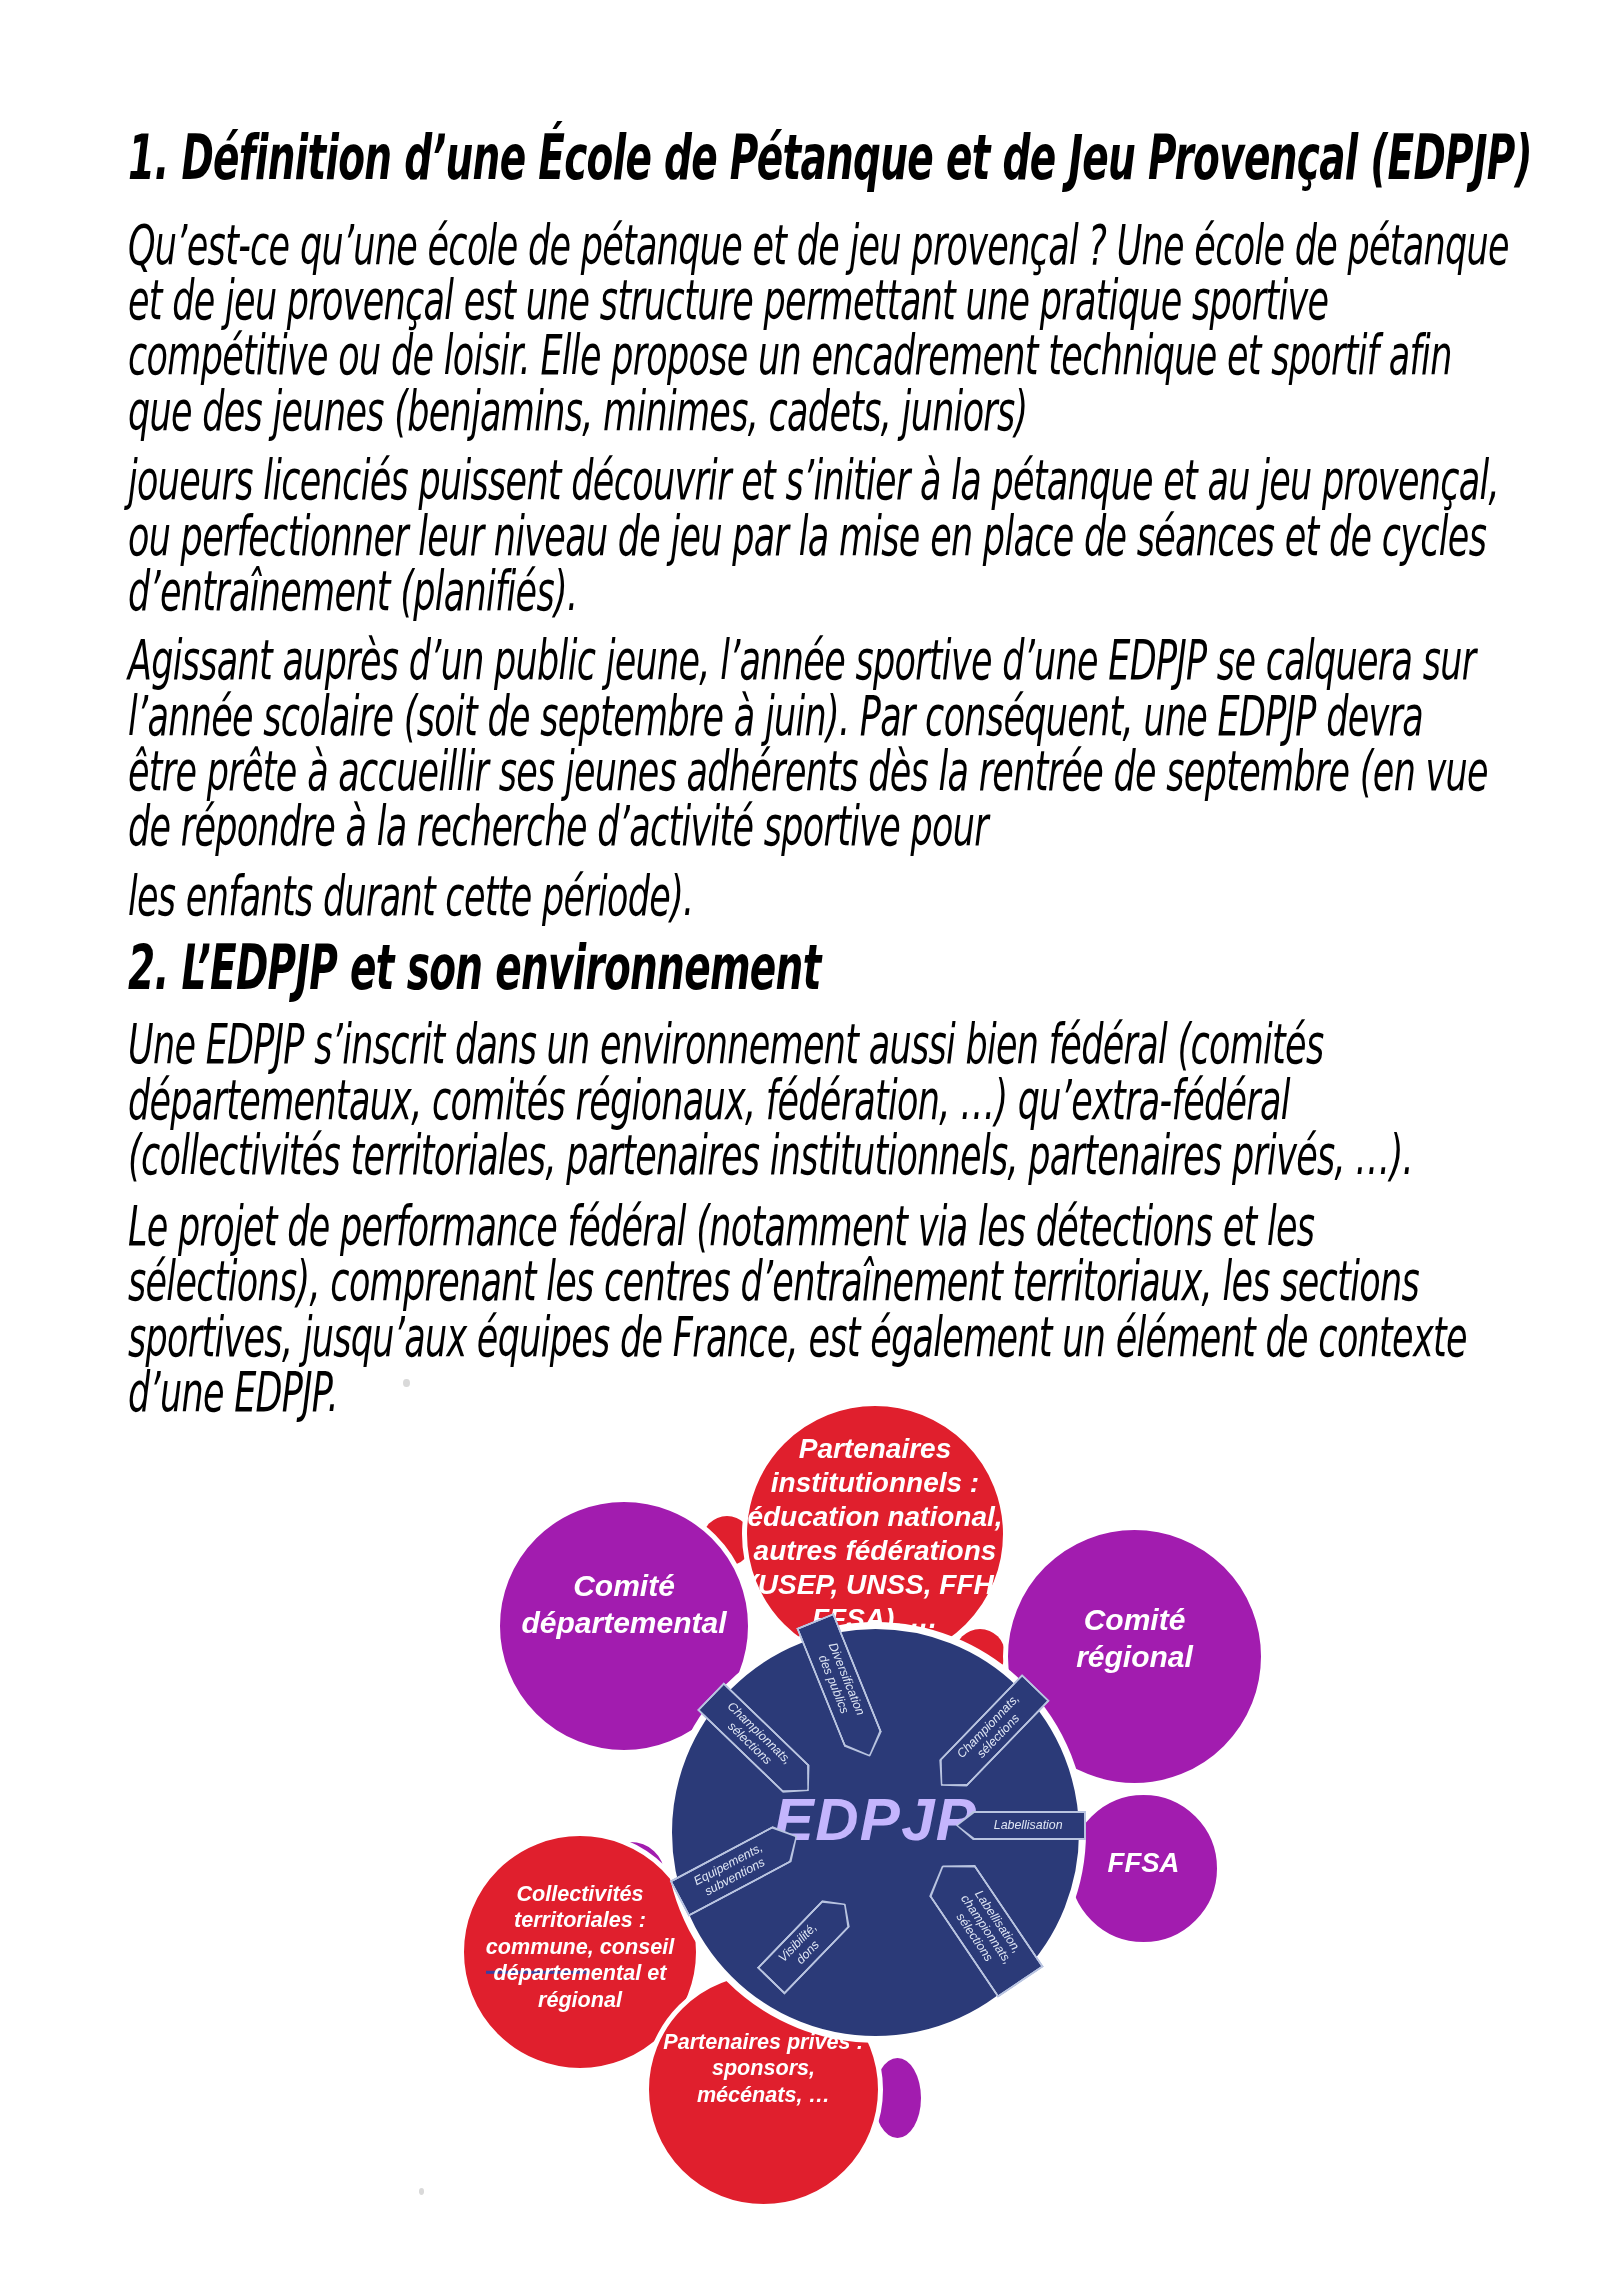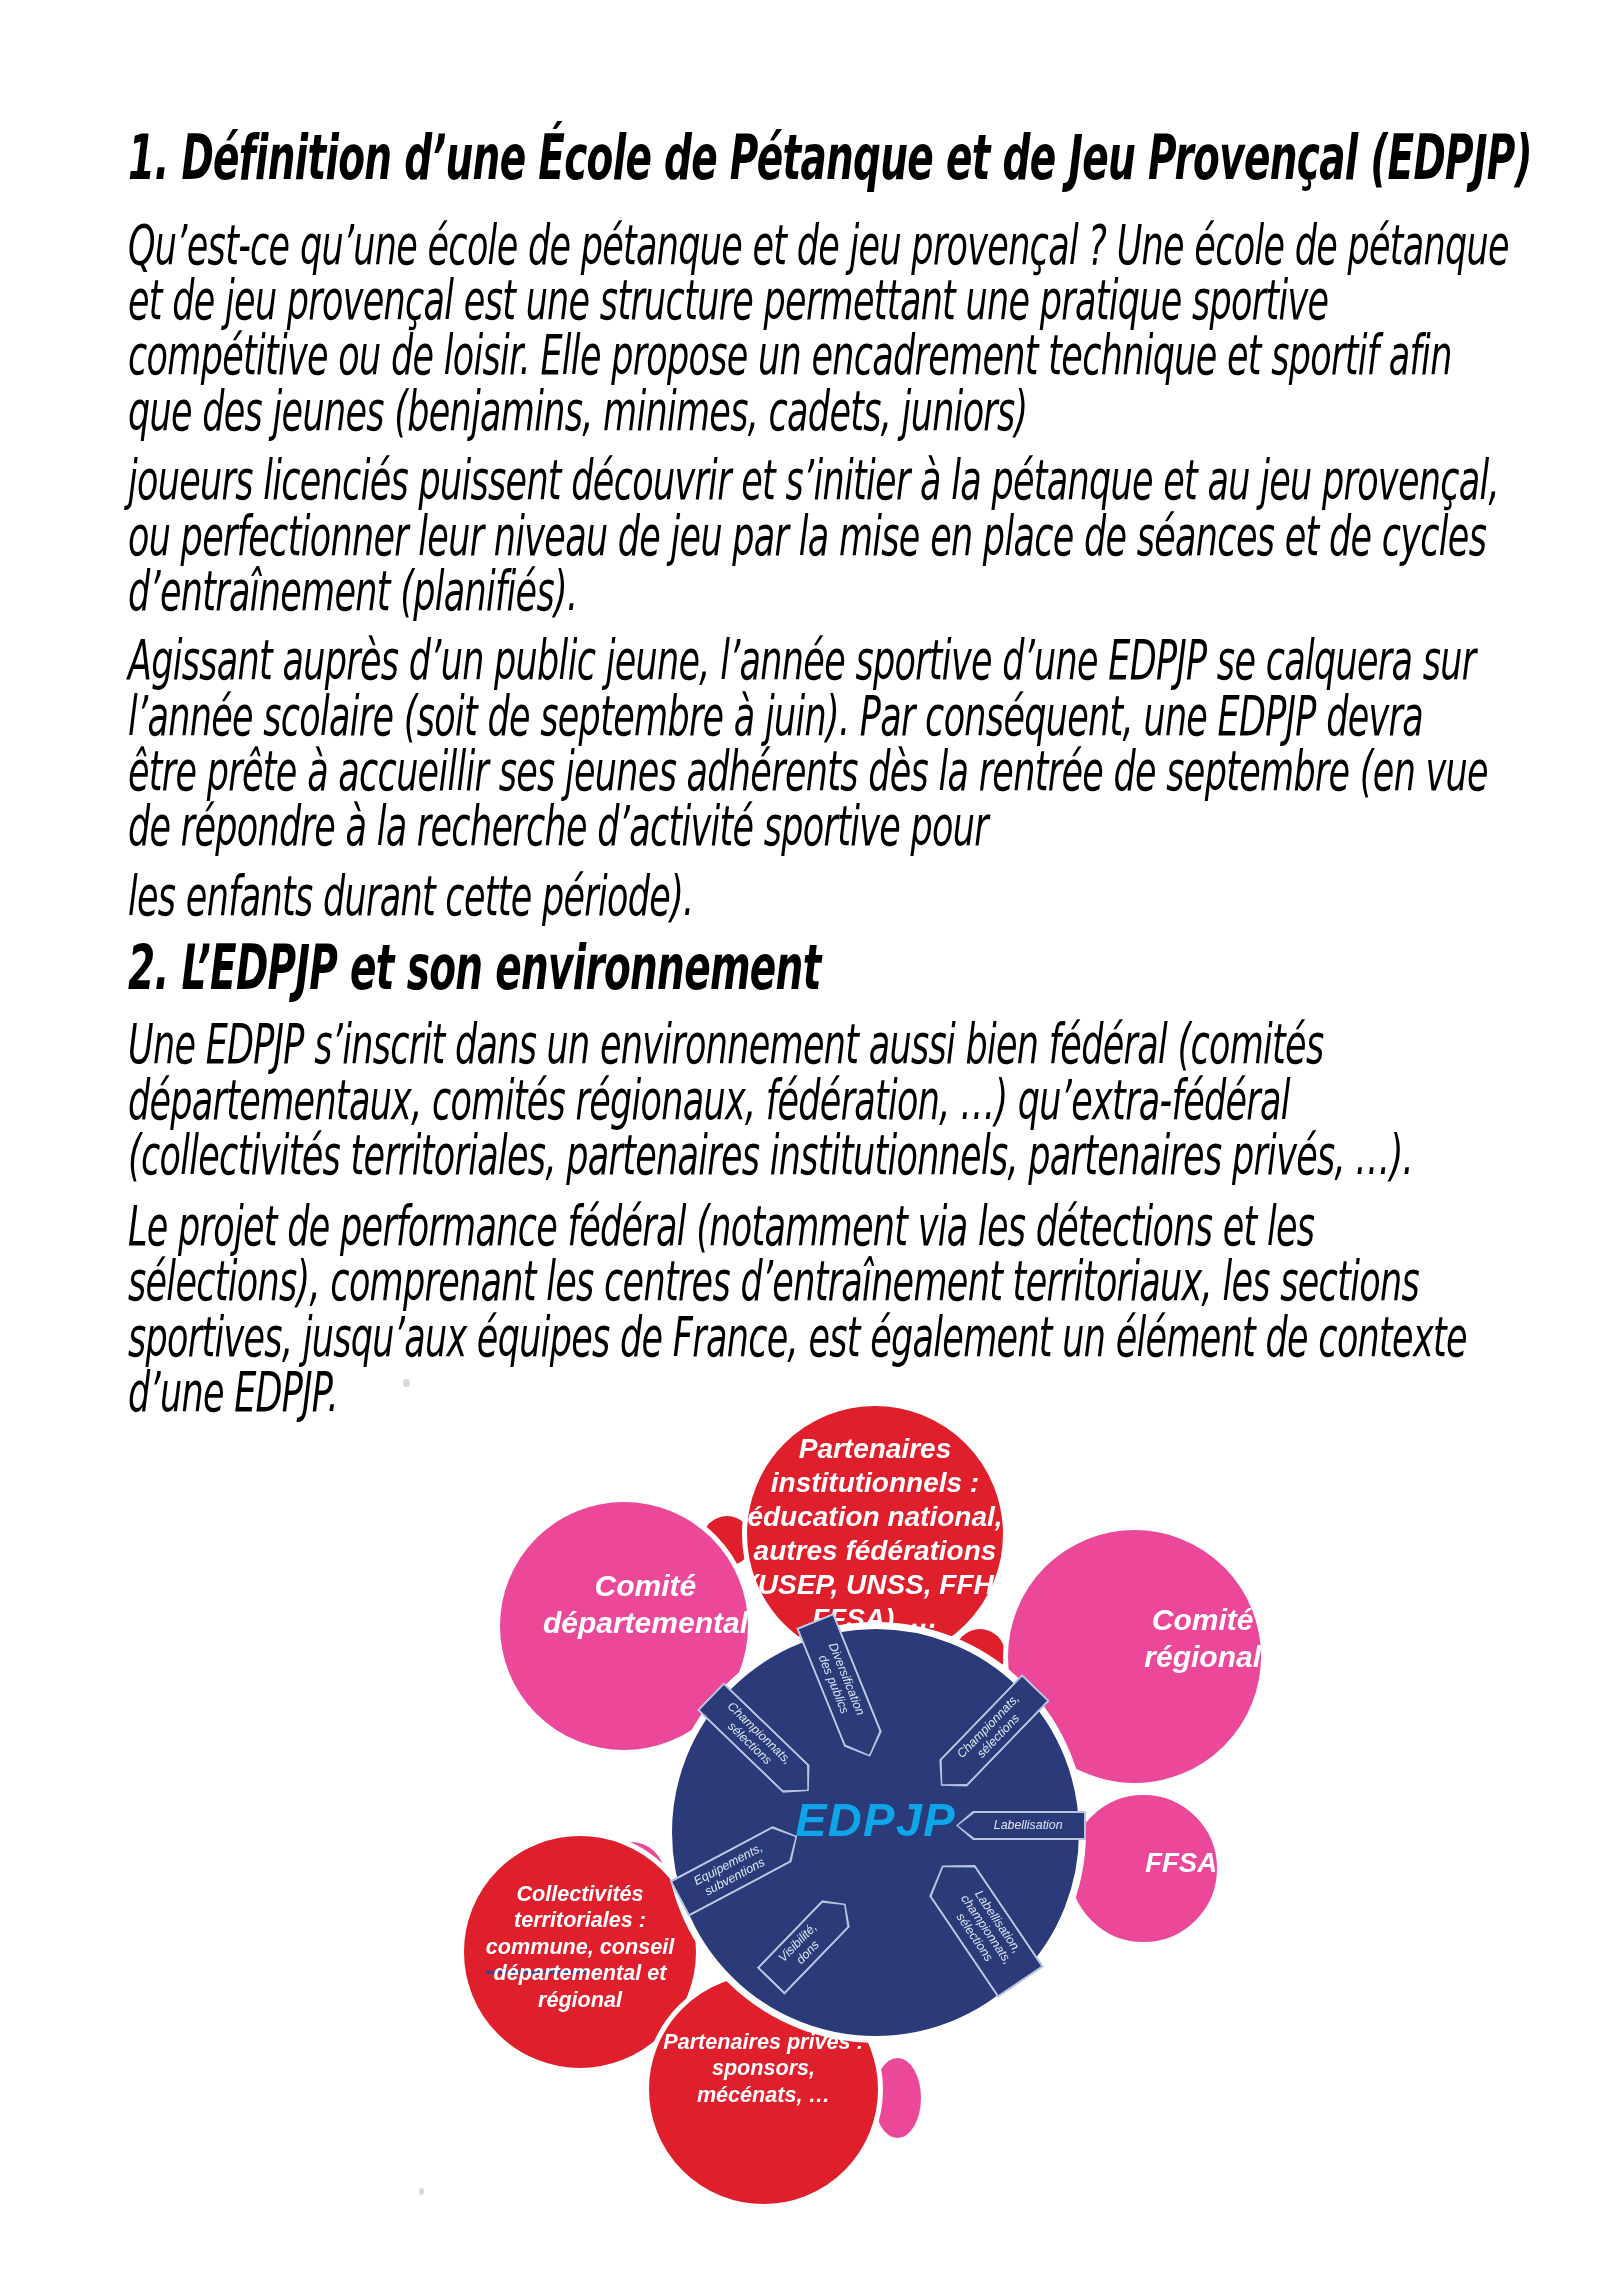--- a/index.html
+++ b/index.html
@@ -21,30 +21,30 @@
     font-size:35px;line-height:35px;letter-spacing:-0.7px;
     margin:0 0 9.2px 0;white-space:pre-line;
   }
   
   .diagram{position:absolute;inset:0;font-family:"Liberation Sans",sans-serif;}
   .bubble{
     position:absolute;border-radius:50%;display:flex;align-items:center;justify-content:center;
     text-align:center;color:#fff;box-sizing:border-box;border:5.9px solid #fff;
   }
   .bubble .lbl{white-space:pre-line;font-weight:bold;line-height:1.22;display:block;}
-  .navy{background:#ec4899;justify-content:flex-end;}
+  .navy{background:#a21caf;}
   .red{background:#e01f2d;}
   .blob{position:absolute;border-radius:50%;}
   .center-circle{
     position:absolute;left:665px;top:1622px;width:421px;height:421px;border-radius:50%;
     background:#2b3a78;border:7.9px solid #fff;box-sizing:border-box;z-index:6;
     display:flex;align-items:center;justify-content:center;
   }
   .center-circle .lbl{
-    color:#0ea5e9;font-size:47px;font-weight:bold;letter-spacing:1.3px;transform:translateY(-13px);
+    color:#c4b5fd;font-size:60px;font-weight:bold;letter-spacing:1.3px;transform:translateY(-13px);
   }
   .banner{position:absolute;z-index:7;background:#b9c4e0;}
   .banner .inner{
     position:absolute;inset:2px;background:#2b3a78;
     display:flex;align-items:center;justify-content:center;text-align:center;
   }
   .banner .lbl{
     color:#dfe6f4;font-size:12.4px;line-height:13.7px;white-space:pre-line;display:block;
   }
   .tip-right, .tip-right .inner{

